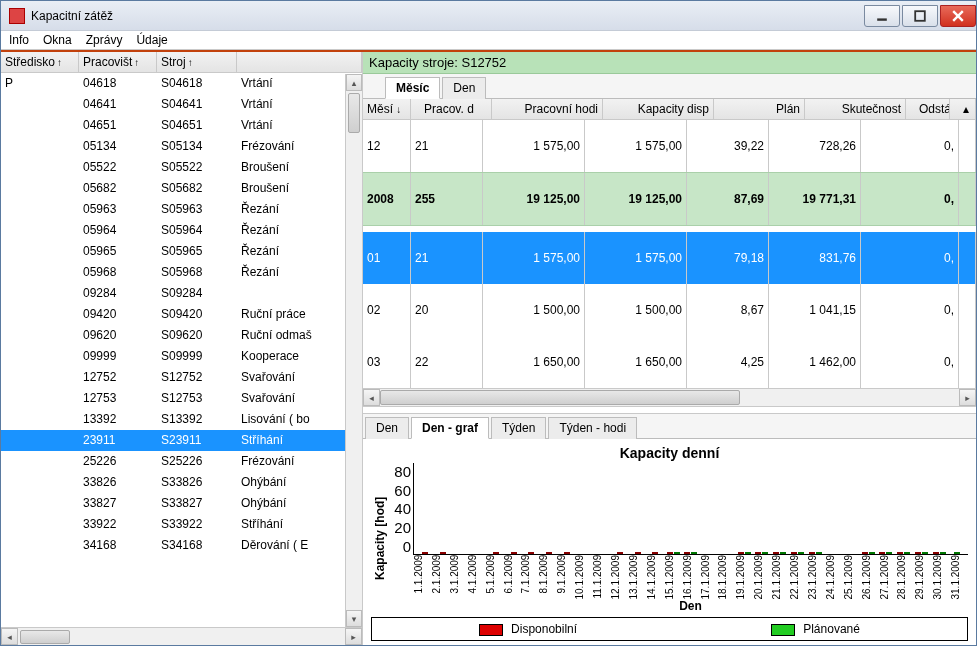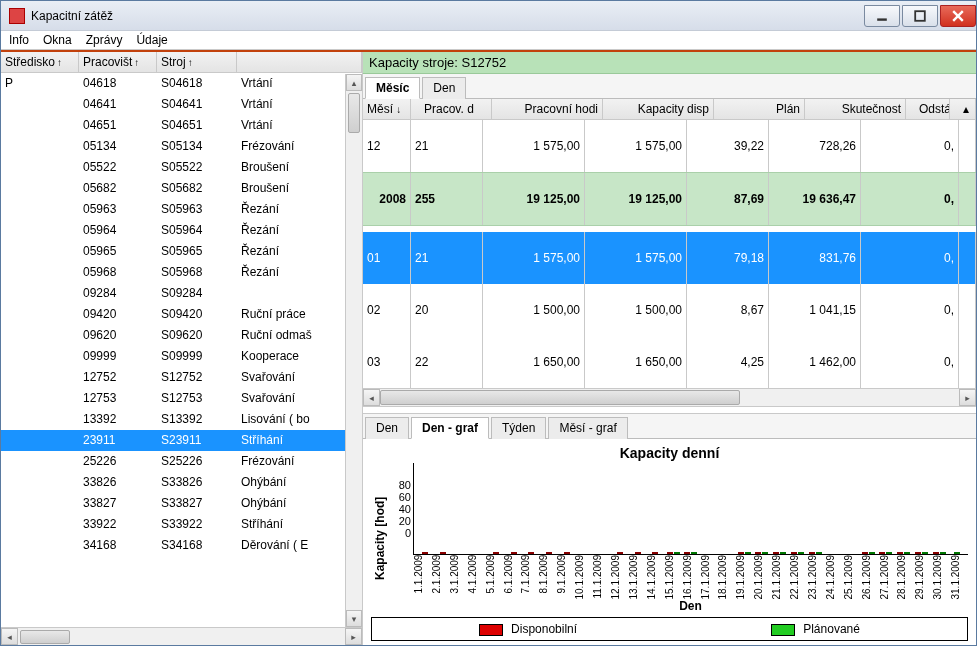--- a/index.html
+++ b/index.html
@@ -97,21 +97,21 @@
   .right{flex:1; display:flex; flex-direction:column; overflow:hidden;}
   .caption{
     background:#b8e2b8;
     border-bottom:1px solid #9ac99a;
     padding:3px 6px;
     font-size:13px;
   }
   .tabs1{display:flex; background:#f5f5f5; border-bottom:1px solid #bcbcbc; padding:2px 2px 0 2px;}
   .tab{padding:3px 10px; border:1px solid #bcbcbc; border-bottom:none; background:#ececec; margin-right:2px; position:relative; top:1px;}
   .tab.active{background:#fff; font-weight:normal; border-bottom:1px solid #fff;}
-  .tabs1 .tab.active{font-weight:normal;}
+  .tabs1 .tab.active{font-weight:normal;margin-left:20px;}
 
   .grid{ border-bottom:1px solid #c9c9c9;}
   .ghead{display:flex; background:linear-gradient(#f2f2f2,#e4e4e4); border-bottom:1px solid #c9c9c9;gap:9px;}
   .gc{border-right:1px solid #c9c9c9; padding:3px 4px; white-space:nowrap; overflow:hidden;}
   .g0{width:48px;}
   .g1{width:72px;text-align:left;}
   .g2{width:102px;text-align:right;}
   .g3{width:102px;text-align:right;}
   .g4{width:82px;text-align:right;}
   .g5{width:92px;text-align:right;}
@@ -129,21 +129,21 @@
   .tabs2{display:flex;background:#f5f5f5;border-bottom:1px solid #bcbcbc;padding:2px 2px 0 2px;}
   .tab2{padding:3px 10px;border:1px solid #bcbcbc;border-bottom:none;background:#ececec;margin-right:2px;position:relative;top:1px;}
   .tab2.active{background:#fff;font-weight:bold;border-bottom:1px solid #fff;}
 
   .chart-wrap{flex:1;background:#fff; padding:6px 8px 4px 8px; display:flex;flex-direction:column;}
   .chart-title{text-align:center;font-weight:bold;font-size:14px;margin-bottom:2px;}
   .plot{flex:1;display:flex;}
   .ylabel{writing-mode:vertical-rl; transform:rotate(180deg); font-weight:bold; font-size:12px; text-align:center; padding:0 2px;}
   .plotarea{flex:1;display:flex;flex-direction:column;}
   .axes{flex:1;display:flex;}
-  .yticks{width:24px;display:flex;flex-direction:column;justify-content:center;align-items:flex-end;font-size:11px;padding:0 2px 0 0;}
+  .yticks{width:24px;display:flex;flex-direction:column;justify-content:space-between;align-items:flex-end;font-size:15px;padding:0 2px 0 0;}
   .bars{flex:1;border-left:1px solid #000;border-bottom:1px solid #000;display:flex;align-items:flex-end;padding:0 2px;position:relative;}
   .barpair{flex:1;display:flex;justify-content:center;align-items:flex-end;gap:1px; min-width:0;}
   .bar{width:6px;}
   .bar.red{background:#d00;border:1px solid #800;}
   .bar.green{background:#2c2;border:1px solid #070;}
   .xticks{display:flex;font-size:10px; padding-left:24px;}
   .xt{flex:1;writing-mode:vertical-rl;transform:rotate(180deg);text-align:right;white-space:nowrap;overflow:hidden;min-width:0;display:flex;justify-content:flex-end;}
   .xlabel{text-align:center;font-weight:bold;font-size:12px; padding-left:24px;}
   .legend{margin-top:4px;border:1px solid #000;padding:4px 10px;display:flex;justify-content:space-around;align-items:center;font-size:12px;}
   .legend .sw{display:inline-block;width:24px;height:12px;border:1px solid #000;margin-right:8px;vertical-align:middle;}
@@ -379,26 +379,26 @@
               <div class="gc g0" style="text-align:left">12</div>
               <div class="gc g1">21</div>
               <div class="gc g2">1 575,00</div>
               <div class="gc g3">1 575,00</div>
               <div class="gc g4">39,22</div>
               <div class="gc g5">728,26</div>
               <div class="gc g6">0,</div>
               <div class="gc" style="width:17px"></div>
             </div>
             <div class="grow year">
-              <div class="gc g0" style="text-align:right">2008</div>
+              <div class="gc g0" style="text-align:left">2008</div>
               <div class="gc g1">255</div>
               <div class="gc g2">19 125,00</div>
               <div class="gc g3">19 125,00</div>
               <div class="gc g4">87,69</div>
-              <div class="gc g5">19 636,47</div>
+              <div class="gc g5">19 771,31</div>
               <div class="gc g6">0,</div>
               <div class="gc" style="width:17px"></div>
             </div>
             <div style="height: 6px;"></div>
             <div class="grow sel">
               <div class="gc g0" style="text-align:left">01</div>
               <div class="gc g1">21</div>
               <div class="gc g2">1 575,00</div>
               <div class="gc g3">1 575,00</div>
               <div class="gc g4">79,18</div>
@@ -433,21 +433,21 @@
           <div style="flex:1"></div>
           <div class="sbtn">▸</div>
         </div>
       </div>
 
       <div class="bottom">
         <div class="tabs2">
           <div class="tab2">Den</div>
           <div class="tab2 active">Den - graf</div>
           <div class="tab2">Týden</div>
-          <div class="tab2">Měsí - graf</div>
+          <div class="tab2">Týden - hodi</div>
         </div>
         <div class="chart-wrap">
           <div class="chart-title">Kapacity denní</div>
           <div class="plot">
             <div class="ylabel">Kapacity [hod]</div>
             <div class="plotarea">
               <div class="axes">
                 <div class="yticks" id="yticks">
                     <div>80</div>
                     <div>60</div>

